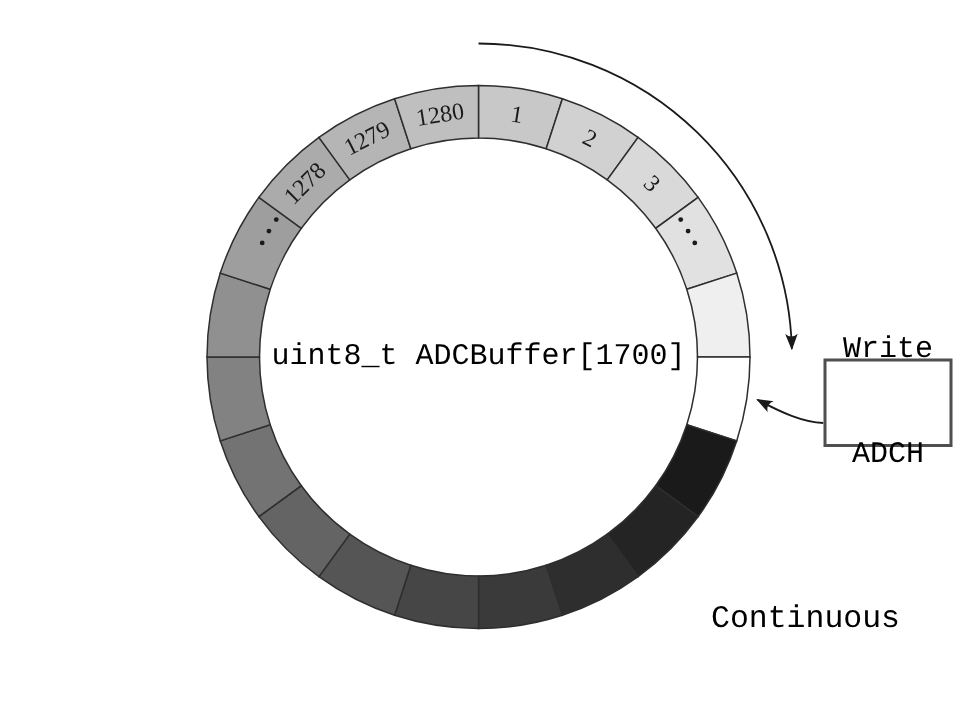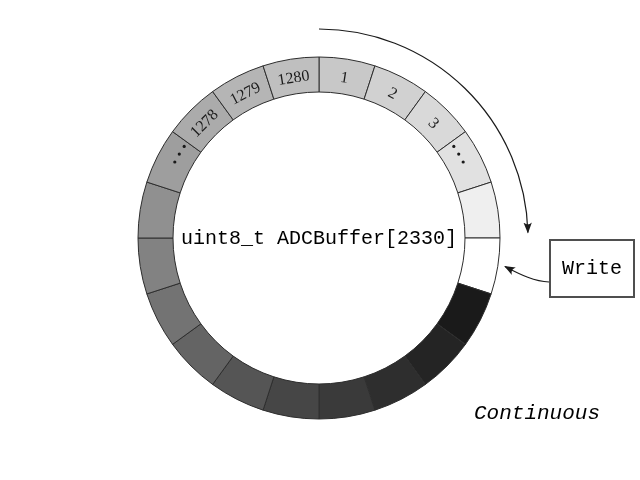--- a/index.html
+++ b/index.html
@@ -45,21 +45,20 @@
     gap: 44px;
   }
   .caption {
     position: absolute;
     left: 455px; top: 399px;
     width: 164px;
     text-align: center;
     font-size: 21px;
     line-height: 30px;
     color: #000000;
-    font-style: italic;
   }
 </style>
 </head>
 <body>
 
 <div class="stage">
 
   <svg width="640" height="480" viewBox="0 0 640 480">
     <defs>
       <marker id="ah" markerUnits="userSpaceOnUse" markerWidth="16" markerHeight="14" refX="10" refY="5" orient="auto">
@@ -100,23 +99,24 @@
         <text class="seg-label" text-anchor="middle" dominant-baseline="central" transform="translate(203.74159466659273 122.74159466659277) rotate(315)">1278</text>
         <text class="seg-label" text-anchor="middle" dominant-baseline="central" transform="translate(244.99954854245385 92.76593655729604) rotate(333)">1279</text>
         <text class="seg-label" text-anchor="middle" dominant-baseline="central" transform="translate(293.50118219844234 77.00680048299256) rotate(351)">1280</text>
       </g>
 
     <path class="arrow-line" d="M 319 29 A 209 209 0 0 1 527.9 232.5" marker-end="url(#ah)"></path>
 
     <path class="arrow-line" d="M 549 282 C 535 281.5 521 275 505 266.5" marker-end="url(#ah)"></path>
   </svg>
 
-  <div class="center-label">uint8_t ADCBuffer[2330]</div>
+  <div class="center-label">uint8_t ADCBuffer[1700]</div>
 
   <div class="write-box">
     <div>Write</div>
+    <div>ADCH</div>
   </div>
 
   <div class="caption">
     <div>Continuous</div>
   </div>
 
 </div>
 
 </body></html>

